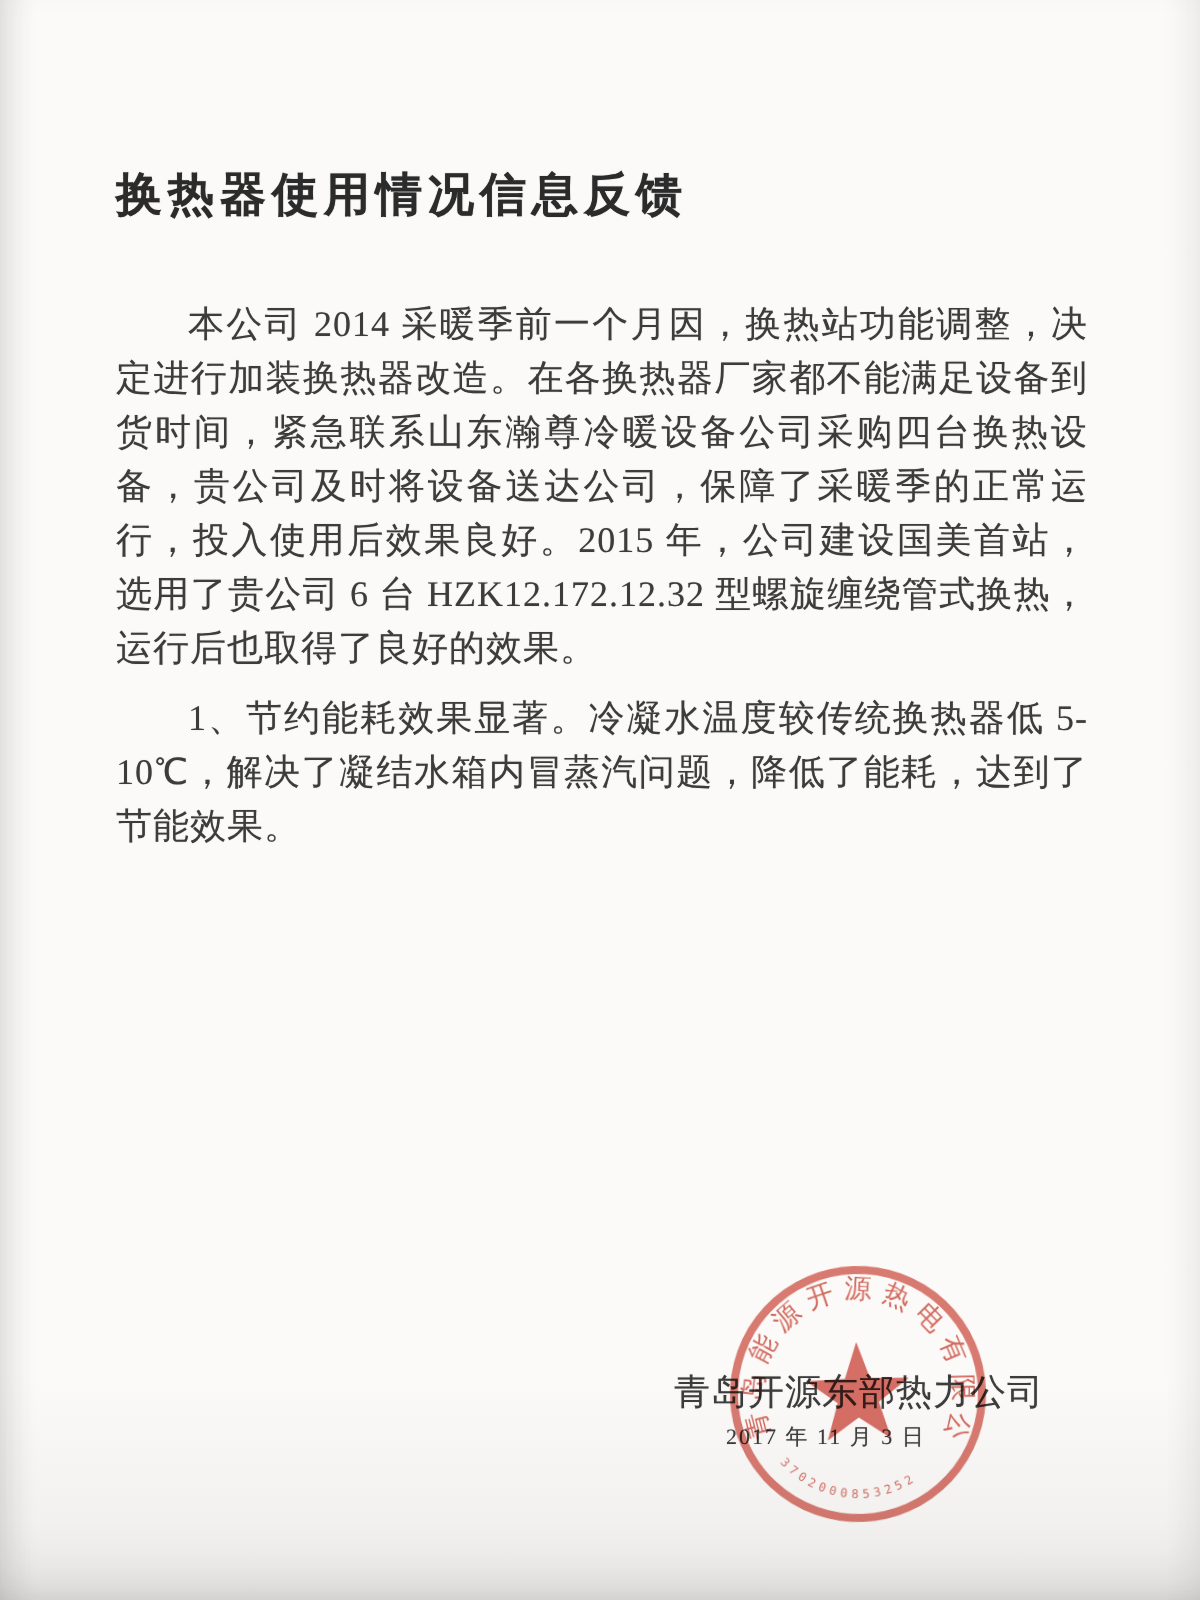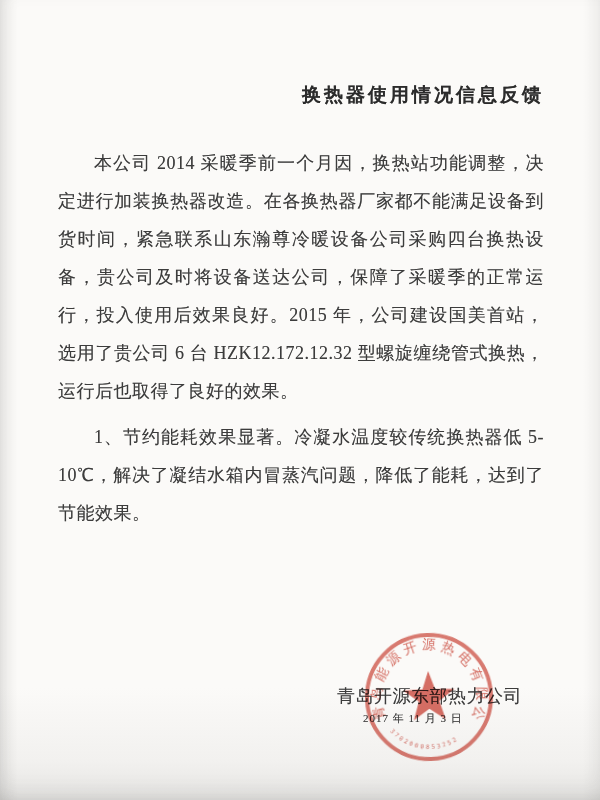--- a/index.html
+++ b/index.html
@@ -16,27 +16,27 @@
     box-shadow: inset 0 -14px 26px -16px rgba(80,78,75,0.25),
                 inset 10px 0 24px -20px rgba(80,78,75,0.25);
   }
   .content{
     position:absolute;left:0;top:0;width:600px;
     padding:82px 56px 0 58px;box-sizing:border-box;
   }
   .doc-title{
     margin:0 0 36px 0;
     font-family:"Liberation Sans", sans-serif;
-    font-size:19px;font-weight:700;letter-spacing:3px;
-    text-align:right;color:#2b2b2b;
+    font-size:23px;font-weight:700;letter-spacing:3px;
+    text-align:left;color:#2b2b2b;
     text-shadow:0 0 0.5px rgba(43,43,43,0.55);
   }
   .doc-body p{
     margin:0 0 8px 0;
-    font-size:18px;line-height:38px;letter-spacing:0.5px;
+    font-size:18px;line-height:27px;letter-spacing:0.5px;
     color:#3c3c3c;text-align:justify;text-indent:2em;
     text-shadow:0 0 0.5px rgba(70,70,70,0.45);
   }
   .sign-company{
     position:absolute;left:337px;top:684px;
     font-size:18px;letter-spacing:0.5px;color:#3c3c3c;
     text-shadow:0 0 0.5px rgba(70,70,70,0.45);
     white-space:nowrap;
   }
   .sign-date{

